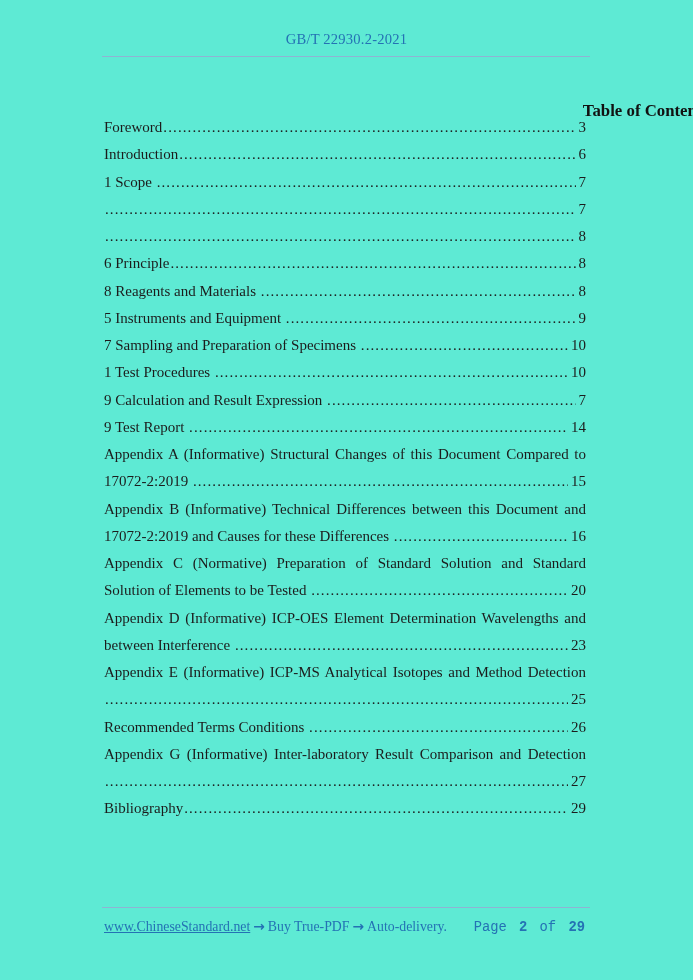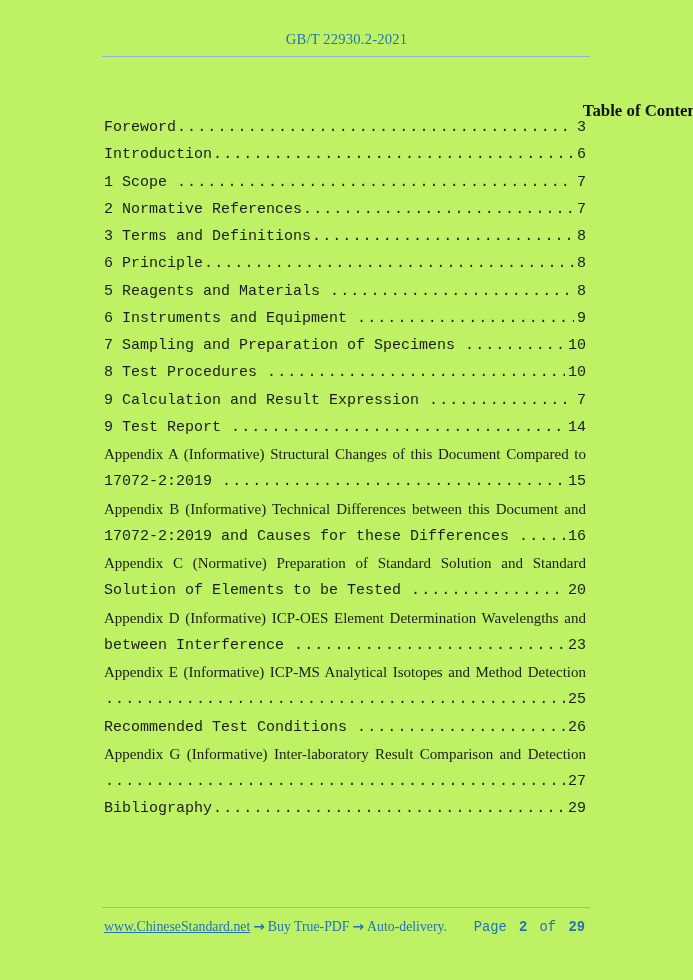--- a/index.html
+++ b/index.html
@@ -1,20 +1,20 @@
 <!DOCTYPE html>
 <html style="--accent: #2472B4; --rule: #8FB3D3;"><head>
 <meta charset="utf-8">
 <style>
   html, body { margin: 0; padding: 0; background: #ffffff; }
   .page {
     position: relative;
     width: 693px;
     height: 980px;
-    background: #bef264;
+    background: #5eead4;
     font-family: "Liberation Serif", "DejaVu Serif", serif;
     color: #1c1c1c;
     overflow: hidden;
   }
   .header-code {
     position: absolute;
     top: 31px; left: 0; width: 100%;
     text-align: center;
     font-size: 14.6px;
     line-height: 16px;
@@ -50,21 +50,20 @@
   }
   .toc-entry { margin: 0; }
   .toc-line { height: 27.25px; overflow: hidden; }
   .toc-line.justified {
     text-align: justify;
     text-align-last: justify;
   }
   .toc-line.final {
     display: flex;
     align-items: baseline;
-    font-family: Liberation Mono, monospace;
   }
   .toc-line.final .t { white-space: pre; flex: none; }
   .toc-line.final .dots {
     flex: 1 1 auto;
     overflow: hidden;
     white-space: nowrap;
     letter-spacing: 1.1px;
     margin-left: 1px;
   }
   .toc-line.final .pg {
@@ -124,63 +123,61 @@
       </div>
       <div class="toc-entry">
         <div class="toc-line final">
           <span class="t">1 Scope </span>
           <span class="dots">....................................................................................................................................................................................................................................................................</span>
           <span class="pg">7</span>
         </div>
       </div>
       <div class="toc-entry">
         <div class="toc-line final">
-          <span class="t">2 Normative References</span>
           <span class="dots">....................................................................................................................................................................................................................................................................</span>
           <span class="pg">7</span>
         </div>
       </div>
       <div class="toc-entry">
         <div class="toc-line final">
-          <span class="t">3 Terms and Definitions</span>
           <span class="dots">....................................................................................................................................................................................................................................................................</span>
           <span class="pg">8</span>
         </div>
       </div>
       <div class="toc-entry">
         <div class="toc-line final">
           <span class="t">6 Principle</span>
           <span class="dots">....................................................................................................................................................................................................................................................................</span>
           <span class="pg">8</span>
         </div>
       </div>
       <div class="toc-entry">
         <div class="toc-line final">
-          <span class="t">5 Reagents and Materials </span>
+          <span class="t">8 Reagents and Materials </span>
           <span class="dots">....................................................................................................................................................................................................................................................................</span>
           <span class="pg">8</span>
         </div>
       </div>
       <div class="toc-entry">
         <div class="toc-line final">
-          <span class="t">6 Instruments and Equipment </span>
+          <span class="t">5 Instruments and Equipment </span>
           <span class="dots">....................................................................................................................................................................................................................................................................</span>
           <span class="pg">9</span>
         </div>
       </div>
       <div class="toc-entry">
         <div class="toc-line final">
           <span class="t">7 Sampling and Preparation of Specimens </span>
           <span class="dots">....................................................................................................................................................................................................................................................................</span>
           <span class="pg">10</span>
         </div>
       </div>
       <div class="toc-entry">
         <div class="toc-line final">
-          <span class="t">8 Test Procedures </span>
+          <span class="t">1 Test Procedures </span>
           <span class="dots">....................................................................................................................................................................................................................................................................</span>
           <span class="pg">10</span>
         </div>
       </div>
       <div class="toc-entry">
         <div class="toc-line final">
           <span class="t">9 Calculation and Result Expression </span>
           <span class="dots">....................................................................................................................................................................................................................................................................</span>
           <span class="pg">7</span>
         </div>
@@ -227,21 +224,21 @@
       <div class="toc-entry">
         <div class="toc-line justified">Appendix E (Informative) ICP-MS Analytical Isotopes and Method Detection Limits</div>
         <div class="toc-line final">
           <span class="t"></span>
           <span class="dots">....................................................................................................................................................................................................................................................................</span>
           <span class="pg">25</span>
         </div>
       </div>
       <div class="toc-entry">
         <div class="toc-line final">
-          <span class="t">Recommended Test Conditions </span>
+          <span class="t">Recommended Terms Conditions </span>
           <span class="dots">....................................................................................................................................................................................................................................................................</span>
           <span class="pg">26</span>
         </div>
       </div>
       <div class="toc-entry">
         <div class="toc-line justified">Appendix G (Informative) Inter-laboratory Result Comparison and Detection Limits</div>
         <div class="toc-line final">
           <span class="t"></span>
           <span class="dots">....................................................................................................................................................................................................................................................................</span>
           <span class="pg">27</span>

